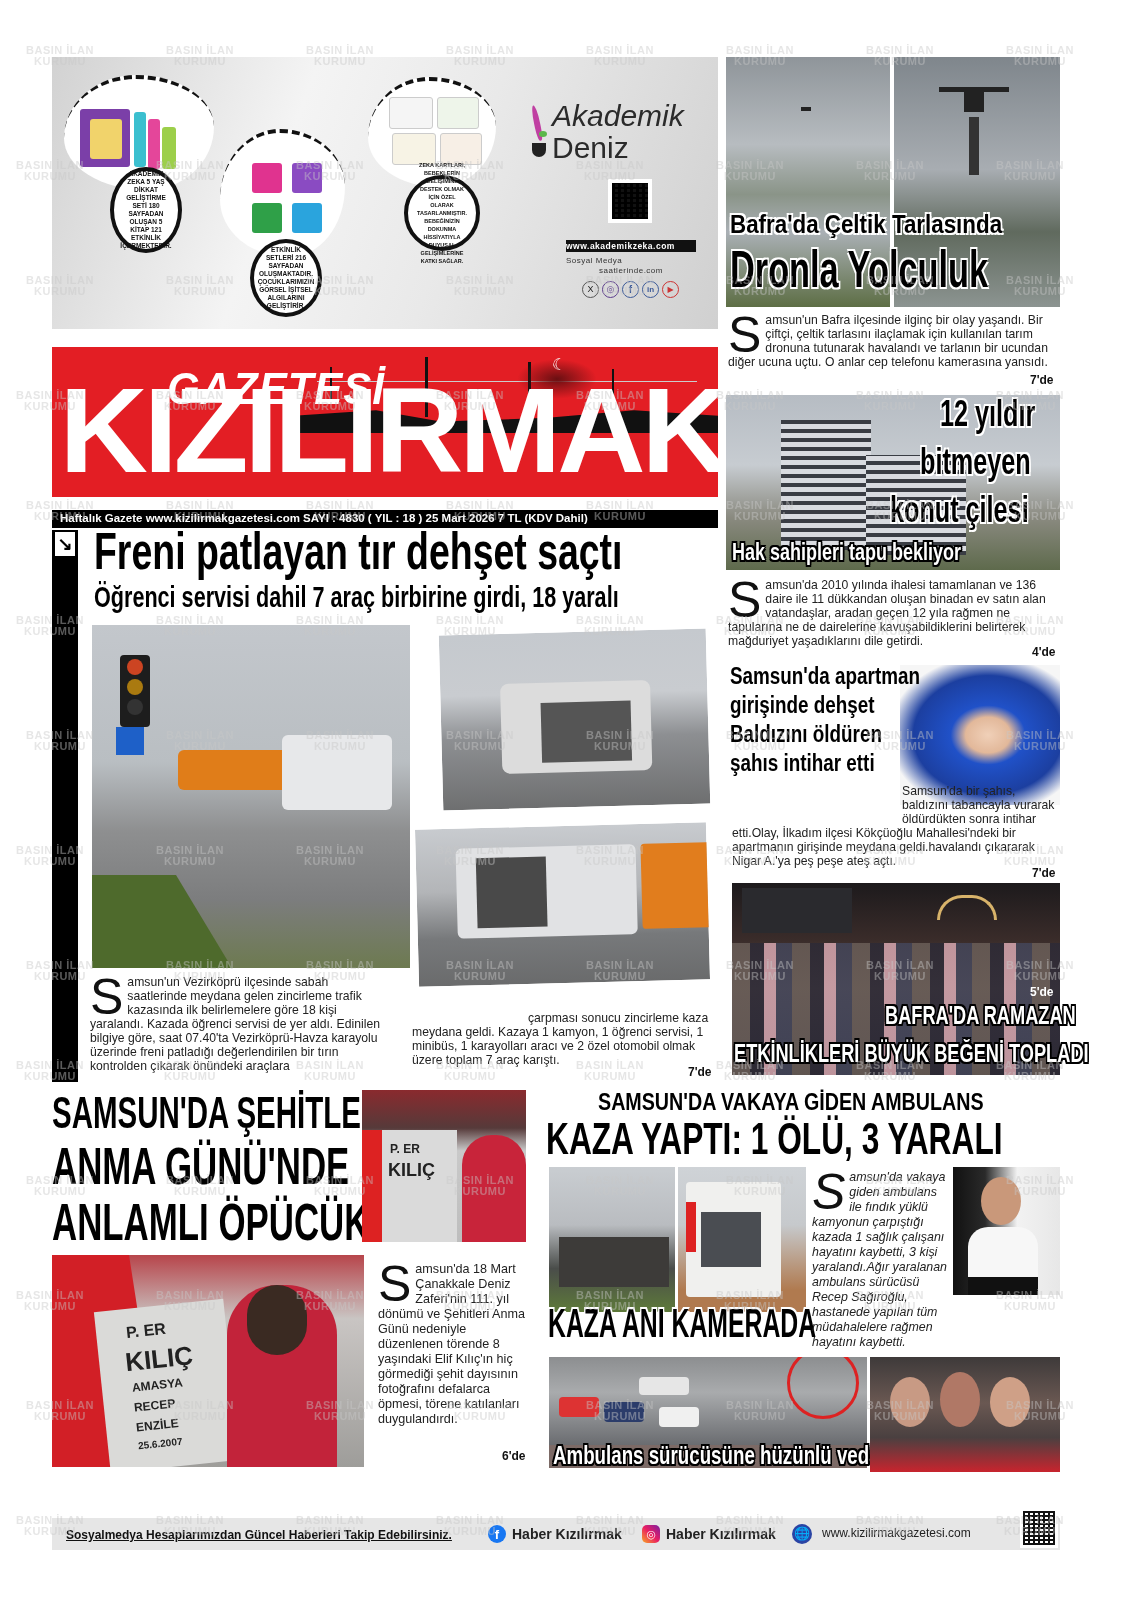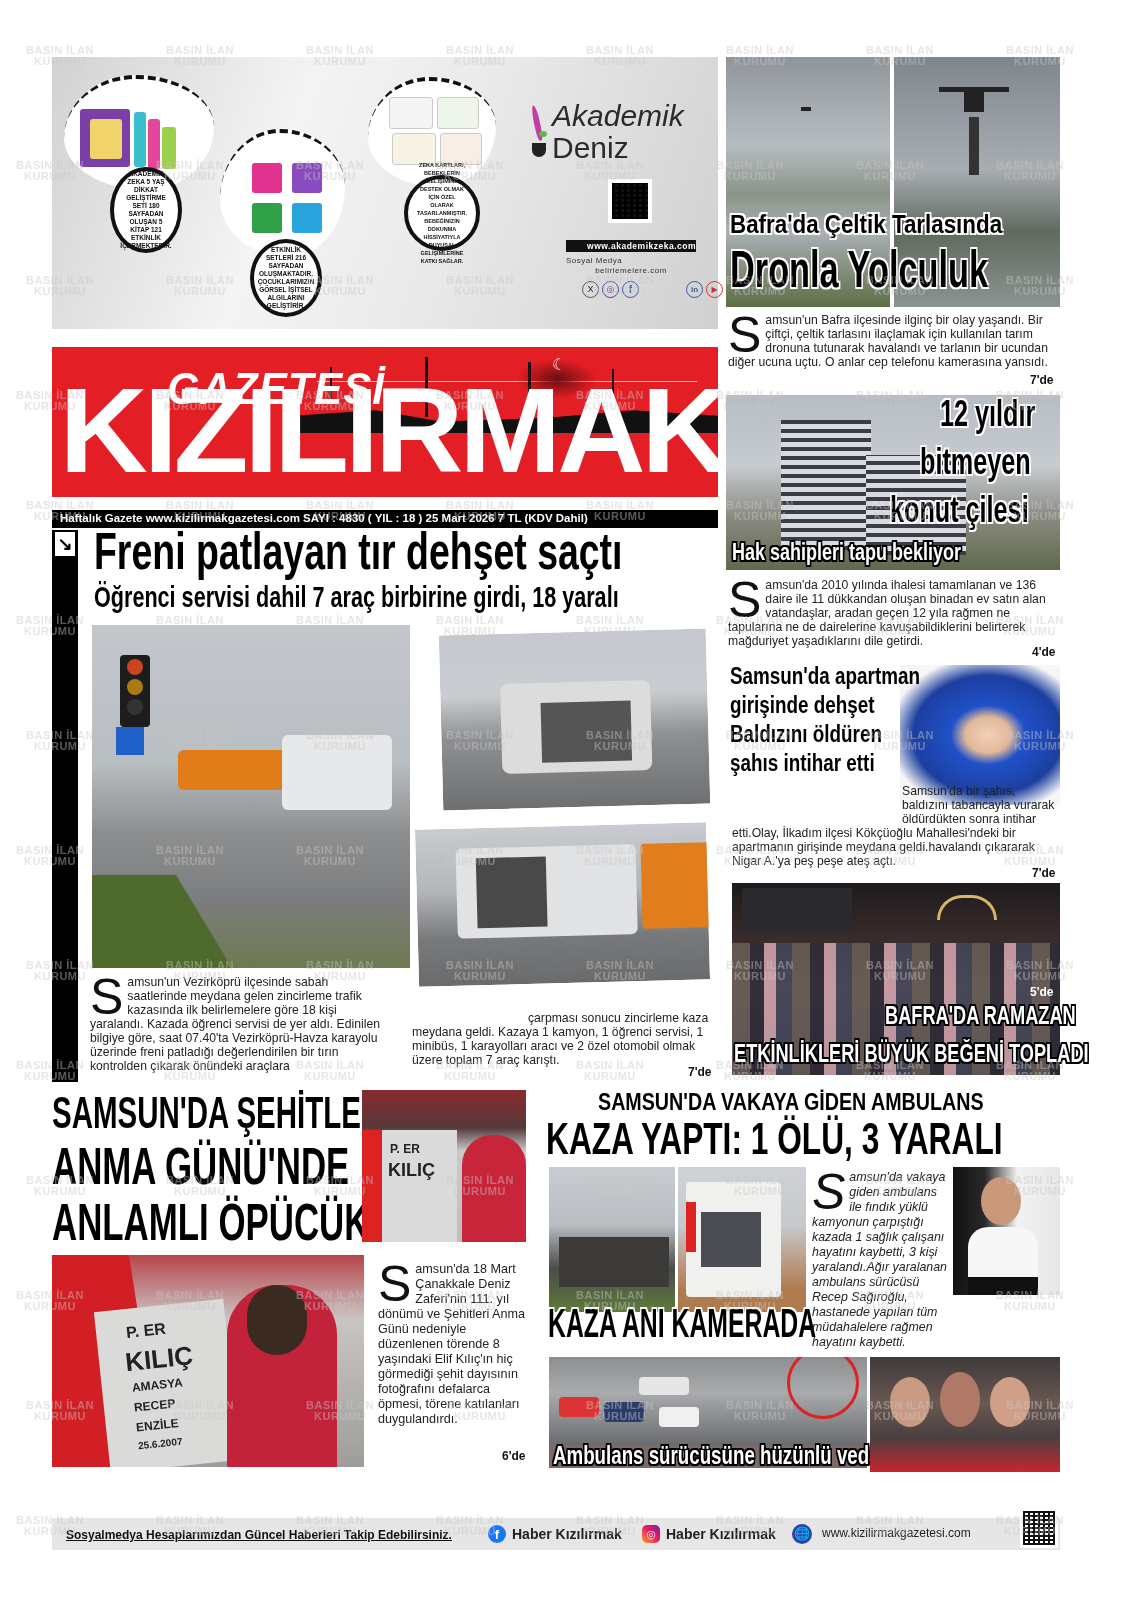--- a/index.html
+++ b/index.html
@@ -288,28 +288,28 @@
     <div style="position:absolute;left:4px;top:0;width:6px;height:36px;background:#c03fa2;border-radius:50% 50% 40% 40%;transform:rotate(-12deg);"></div>
     <div style="position:absolute;left:9px;top:26px;width:8px;height:6px;background:#5bb84a;border-radius:50%;"></div>
     <div style="position:absolute;left:2px;top:38px;width:14px;height:14px;background:#222;border-radius:0 0 7px 7px;"></div>
   </div>
   <div class="abs" style="left:500px;top:44px;font-size:30px;line-height:30px;color:#2b2b2b;font-style:italic;">Akademik</div>
   <div class="abs" style="left:500px;top:76px;font-size:30px;line-height:30px;color:#2b2b2b;">Deniz</div>
   <div class="abs" style="left:556px;top:122px;width:44px;height:44px;background:#fff;padding:4px;">
     <div style="width:100%;height:100%;background:repeating-linear-gradient(90deg,#111 0 3px,#fff 3px 5px),#111;background-blend-mode:multiply;
       background-image:repeating-linear-gradient(0deg,#111 0 2px,transparent 2px 5px),repeating-linear-gradient(90deg,#111 0 3px,#fff 3px 6px);"></div>
   </div>
-  <div class="abs" style="left:514px;top:183px;width:130px;height:12px;background:#111;color:#fff;font-size:8.5px;font-weight:700;text-align:right;line-height:12px;letter-spacing:0.5px;">www.akademikzeka.com</div>
+  <div class="abs" style="left:514px;top:183px;width:130px;height:12px;background:#111;color:#fff;font-size:8.5px;font-weight:700;text-align:left;line-height:12px;letter-spacing:0.5px;">www.akademikzeka.com</div>
   <div class="abs" style="left:514px;top:199px;width:130px;font-size:8px;text-align:left;color:#333;letter-spacing:0.5px;">Sosyal Medya</div>
-  <div class="abs" style="left:514px;top:209px;width:130px;font-size:8px;text-align:center;color:#333;letter-spacing:0.5px;">belirlemelere.com</div>
+  <div class="abs" style="left:514px;top:209px;width:130px;font-size:8px;text-align:center;color:#333;letter-spacing:0.5px;">saatlerinde.com</div>
   <div class="abs" style="left:530px;top:224px;display:flex;gap:3px;">
     <span style="width:17px;height:17px;border:1.5px solid #555;border-radius:50%;font-size:9px;text-align:center;line-height:15px;color:#222;">X</span>
     <span style="width:17px;height:17px;border:1.5px solid #5b3b8c;border-radius:50%;font-size:9px;text-align:center;line-height:15px;color:#5b3b8c;">◎</span>
     <span style="width:17px;height:17px;border:1.5px solid #3b5998;border-radius:50%;font-size:10px;font-weight:700;text-align:center;line-height:15px;color:#3b5998;">f</span>
-    <span style="width:17px;height:17px;border:1.5px solid #3b5998;border-radius:50%;font-size:8px;font-weight:700;text-align:center;line-height:15px;color:#3b5998;margin-left:44px;">in</span>
+    <span style="width:17px;height:17px;border:1.5px solid #3b5998;border-radius:50%;font-size:8px;font-weight:700;text-align:center;line-height:15px;color:#3b5998;">in</span>
     <span style="width:17px;height:17px;border:1.5px solid #c33;border-radius:50%;font-size:8px;text-align:center;line-height:15px;color:#c33;">▶</span>
   </div>
 </div>
 
 <div id="masthead" class="abs">
 
   <div class="abs" style="left:238px;top:48px;width:430px;height:38px;background:#111;clip-path:polygon(0 100%,0 55%,20% 40%,35% 70%,60% 60%,80% 40%,100% 55%,100% 100%);"></div>
   <div class="abs" style="left:265px;top:34px;width:380px;height:1px;background:#ccc;"></div>
   <div class="abs" style="left:278px;top:20px;width:2px;height:36px;background:#111;"></div>
   <div class="abs" style="left:373px;top:10px;width:3px;height:60px;background:#111;"></div>

